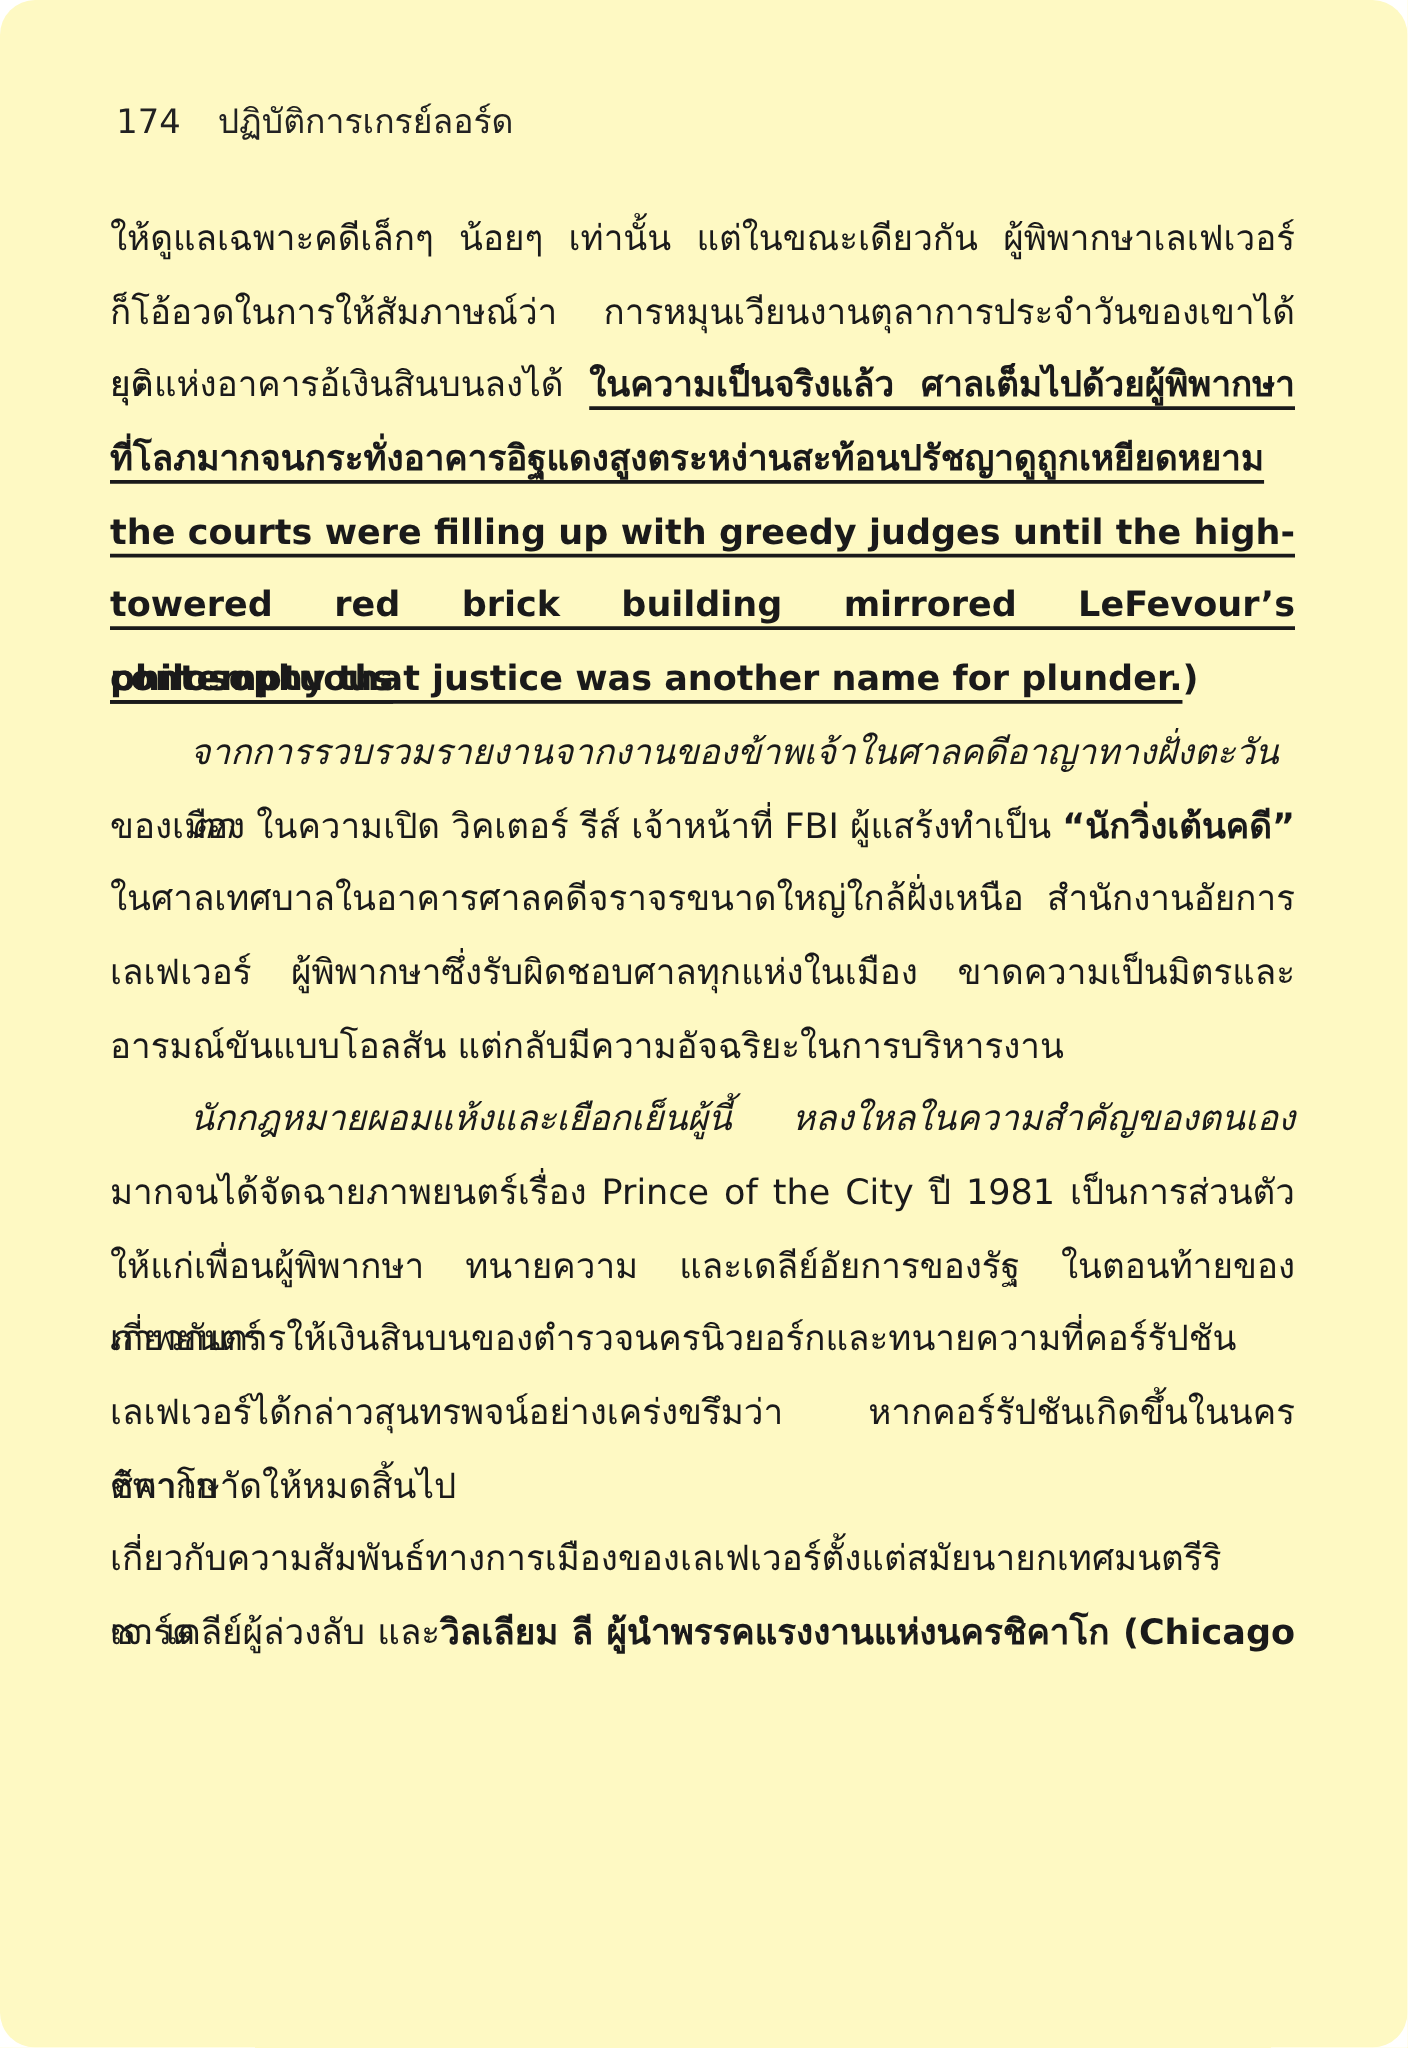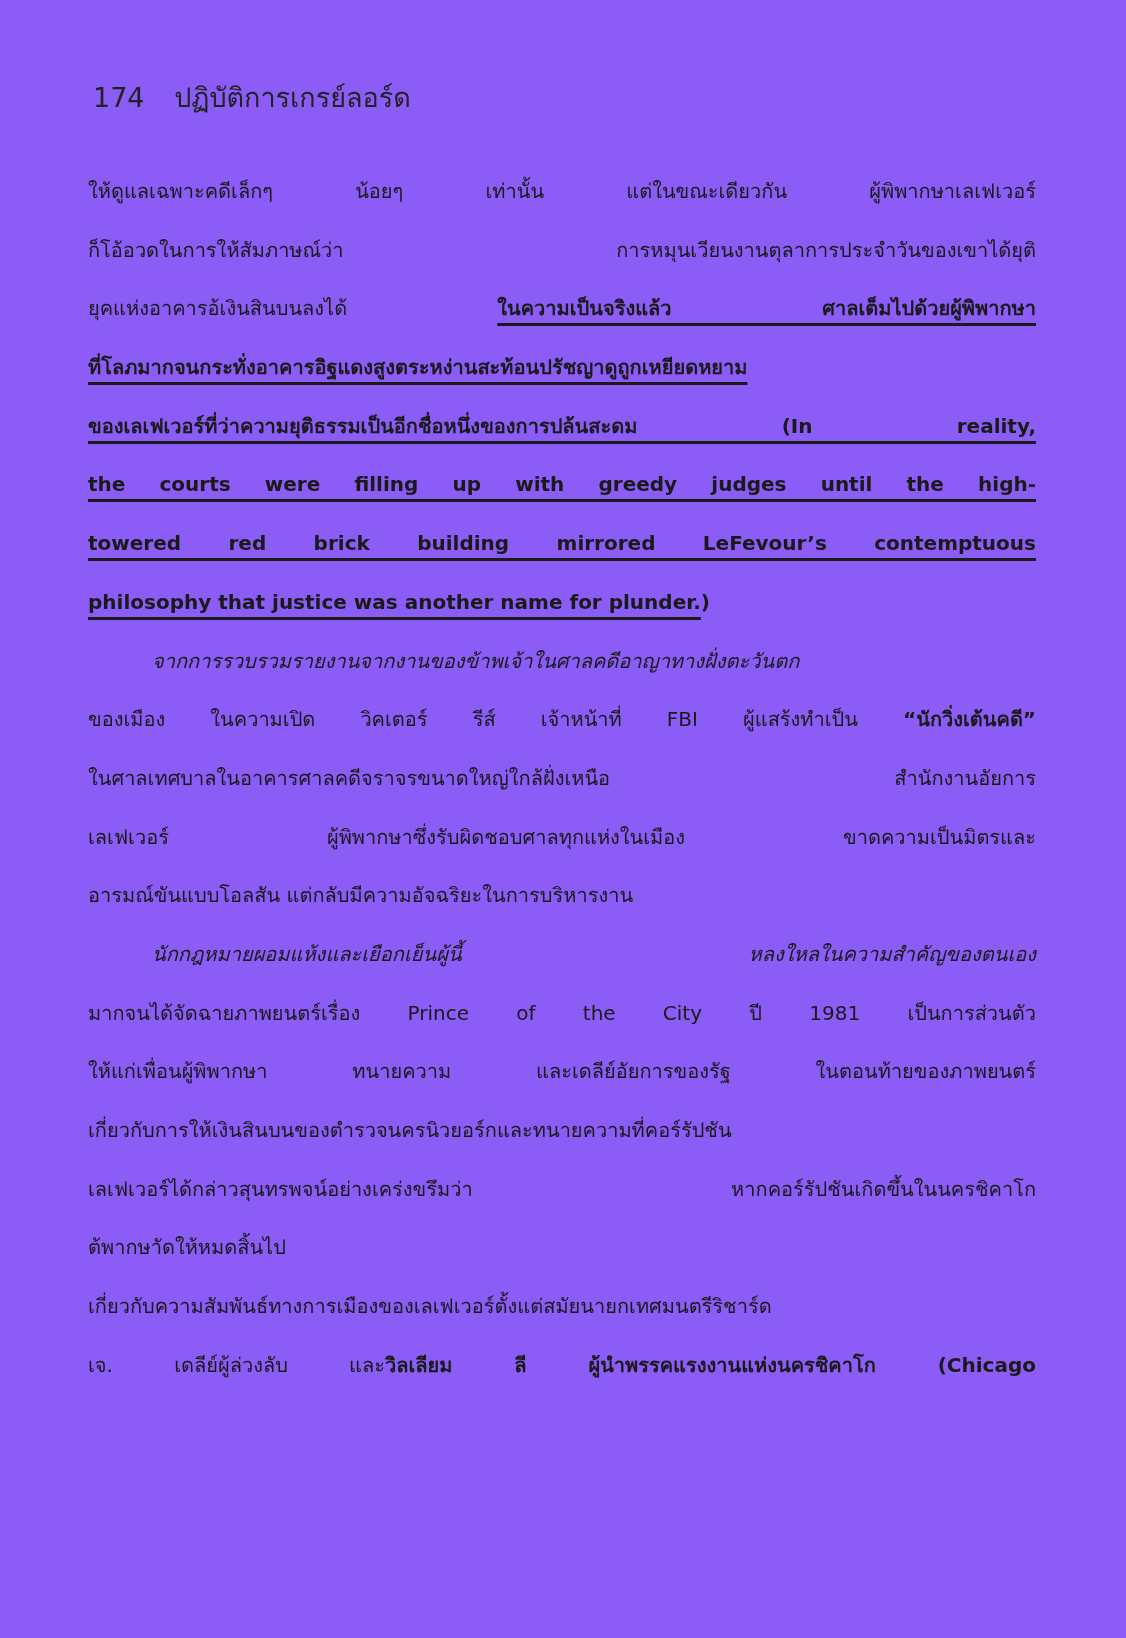--- a/index.html
+++ b/index.html
@@ -4,24 +4,25 @@
 <style>
   html, body {
     margin: 0;
     padding: 0;
     background: #ffffff;
   }
   #page {
     position: relative;
     width: 1126px;
     height: 1638px;
-    background: #8b5cf6;
+    background: #fef9c3;
     font-family: "DejaVu Sans", "Liberation Sans", sans-serif;
     color: #1a1a1a;
     overflow: hidden;
+    border-radius: 28px;
   }
   #page-header {
     position: absolute;
     top: 82px;
     left: 93px;
     width: 945px;
     font-size: 27px;
     line-height: 32px;
     color: #222222;
     white-space: nowrap;
@@ -36,21 +37,21 @@
   }
   #page-body {
     position: absolute;
     top: 162px;
     left: 88px;
     width: 948px;
   }
   .line {
     height: 58.7px;
     line-height: 58.7px;
-    font-size: 20px;
+    font-size: 28px;
     text-align: justify;
     text-align-last: justify;
     white-space: normal;
     overflow: visible;
   }
   .line.no-just {
     text-align: center;
     text-align-last: left;
   }
   .line.indent {
@@ -72,21 +73,20 @@
 <div id="page">
   <div id="page-header">
     <span class="page-num">174</span>
     <span class="running-head">ปฏิบัติการเกรย์ลอร์ด</span>
   </div>
   <div id="page-body">
       <div class="line"><span>ให้ดูแลเฉพาะคดีเล็กๆ น้อยๆ เท่านั้น แต่ในขณะเดียวกัน ผู้พิพากษาเลเฟเวอร์</span></div>
       <div class="line"><span>ก็โอ้อวดในการให้สัมภาษณ์ว่า การหมุนเวียนงานตุลาการประจำวันของเขาได้ยุติ</span></div>
       <div class="line"><span>ยุคแห่งอาคารอ้เงินสินบนลงได้ </span><span class="bold underline">ในความเป็นจริงแล้ว ศาลเต็มไปด้วยผู้พิพากษา</span></div>
       <div class="line"><span class="bold underline">ที่โลภมากจนกระทั่งอาคารอิฐแดงสูงตระหง่านสะท้อนปรัชญาดูถูกเหยียดหยาม</span></div>
-      <div class="line"><span class="bold underline">ของเลเฟเวอร์ที่ว่าความยุติธรรมเป็นอีกชื่อหนึ่งของการปล้นสะดม (In reality,</span></div>
       <div class="line"><span class="bold underline">the courts were filling up with greedy judges until the high-</span></div>
       <div class="line"><span class="bold underline">towered red brick building mirrored LeFevour’s contemptuous</span></div>
       <div class="line no-just"><span class="bold underline">philosophy that justice was another name for plunder.</span><span class="bold">)</span></div>
       <div class="line indent"><span>จากการรวบรวมรายงานจากงานของข้าพเจ้าในศาลคดีอาญาทางฝั่งตะวันตก</span></div>
       <div class="line"><span>ของเมือง ในความเปิด วิคเตอร์ รีส์ เจ้าหน้าที่ FBI ผู้แสร้งทำเป็น </span><span class="bold">“นักวิ่งเต้นคดี”</span></div>
       <div class="line"><span>ในศาลเทศบาลในอาคารศาลคดีจราจรขนาดใหญ่ใกล้ฝั่งเหนือ สำนักงานอัยการ</span></div>
       <div class="line"><span>เลเฟเวอร์ ผู้พิพากษาซึ่งรับผิดชอบศาลทุกแห่งในเมือง ขาดความเป็นมิตรและ</span></div>
       <div class="line no-just"><span>อารมณ์ขันแบบโอลสัน แต่กลับมีความอัจฉริยะในการบริหารงาน</span></div>
       <div class="line indent"><span>นักกฎหมายผอมแห้งและเยือกเย็นผู้นี้ หลงใหลในความสำคัญของตนเอง</span></div>
       <div class="line"><span>มากจนได้จัดฉายภาพยนตร์เรื่อง Prince of the City ปี 1981 เป็นการส่วนตัว</span></div>

